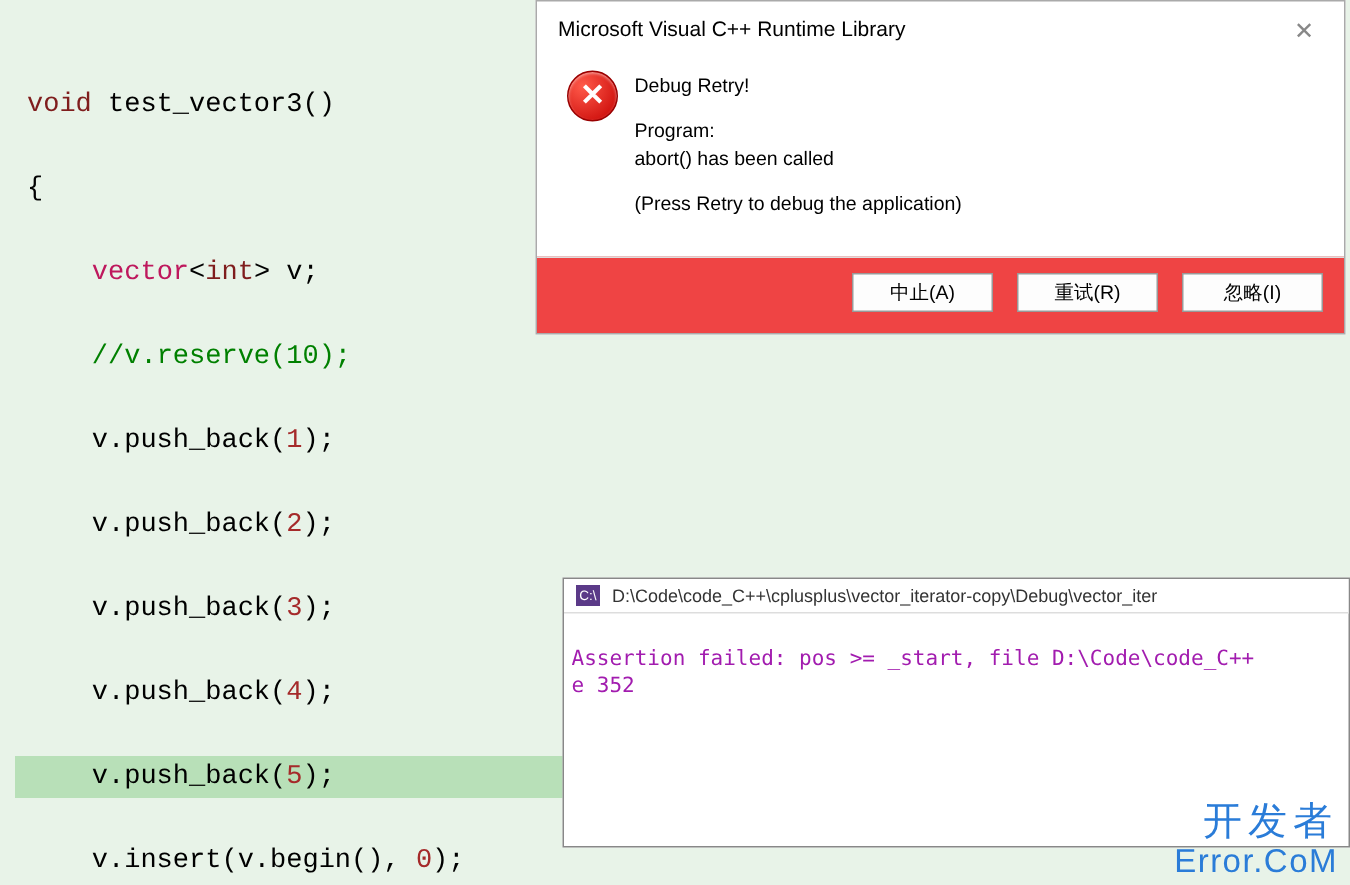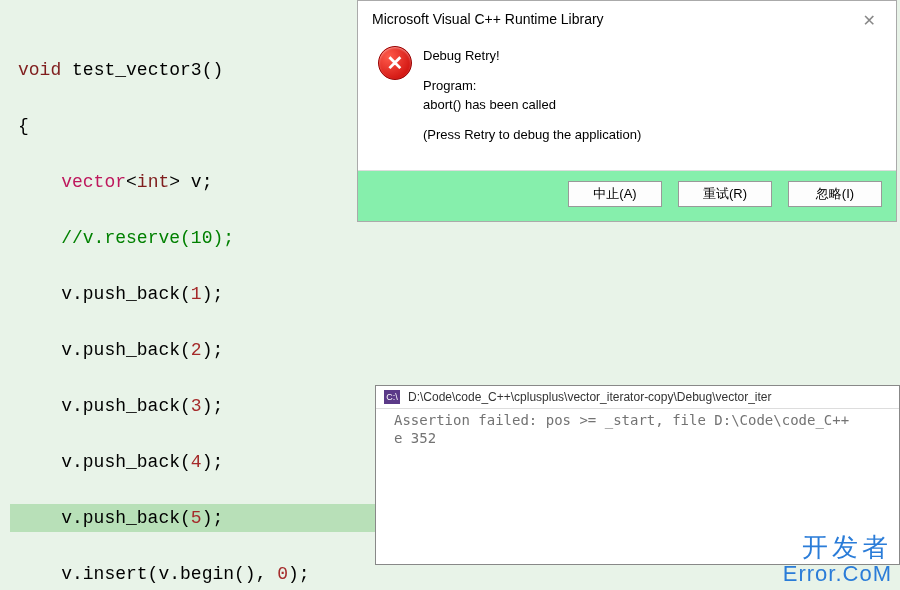--- a/index.html
+++ b/index.html
@@ -61,21 +61,21 @@
       border: 1px solid #900;
       box-shadow: inset 0 1px 2px rgba(255,255,255,0.5);
     }
     .dialog-body p { margin-bottom: 10px; }
     .dialog-body .tight { margin-bottom: 0; }
     .dialog-buttons {
       padding: 10px 14px 14px;
       display: flex;
       justify-content: flex-end;
       gap: 16px;
-      background: #86efac;
+      background: #ef4444;
       border-top: 1px solid #ddd;
     }
     .dialog-buttons button {
       min-width: 94px;
       height: 26px;
       font-size: 13px;
       background: #fdfdfd;
       border: 1px solid #999;
       cursor: pointer;
       font-family: "Segoe UI", Tahoma, sans-serif;
@@ -105,25 +105,26 @@
       width: 16px; height: 14px;
       background: #5b3a88;
       display: inline-flex;
       align-items: center;
       justify-content: center;
       color: #fff;
       font-size: 9px;
       font-family: sans-serif;
     }
     .console-body {
-      padding: 2px 18px;
-      color: #737373;
+      padding: 2px 5px;
+      color: #a21caf;
       white-space: pre-wrap;
       word-break: break-all;
       line-height: 1.3;
+      margin-top: 19px;
     }
 
     .watermark {
       position: absolute;
       right: 8px; bottom: 4px;
       font-family: "Microsoft YaHei", sans-serif;
       color: #2a7cd8;
       text-align: right;
       line-height: 1.1;
     }

